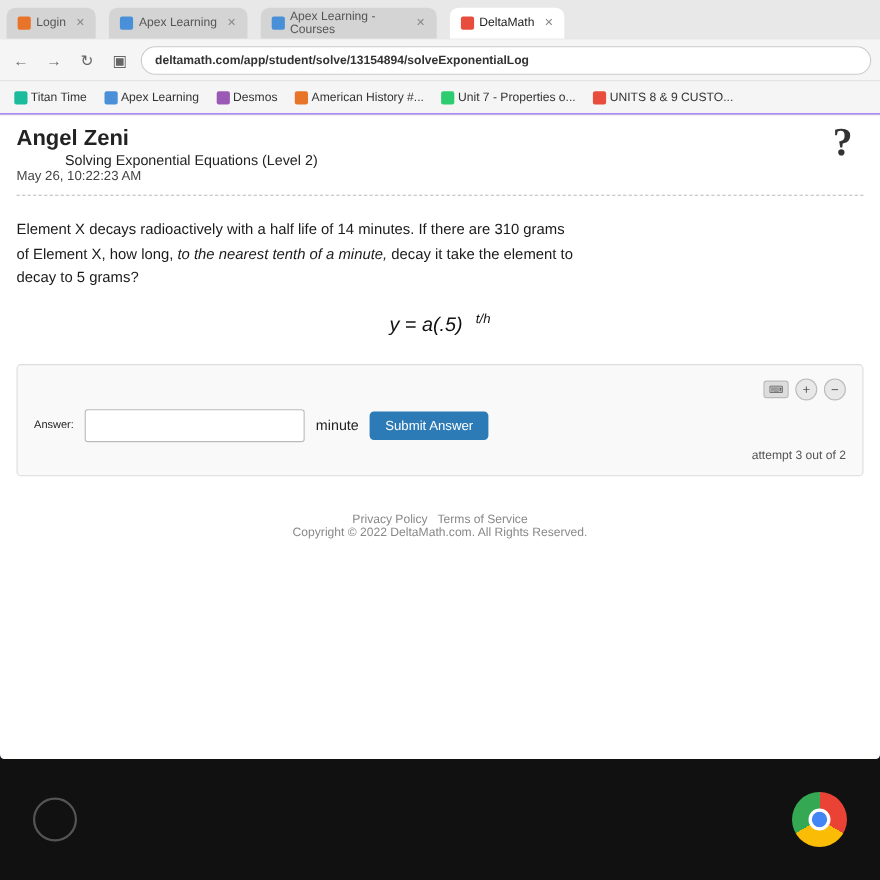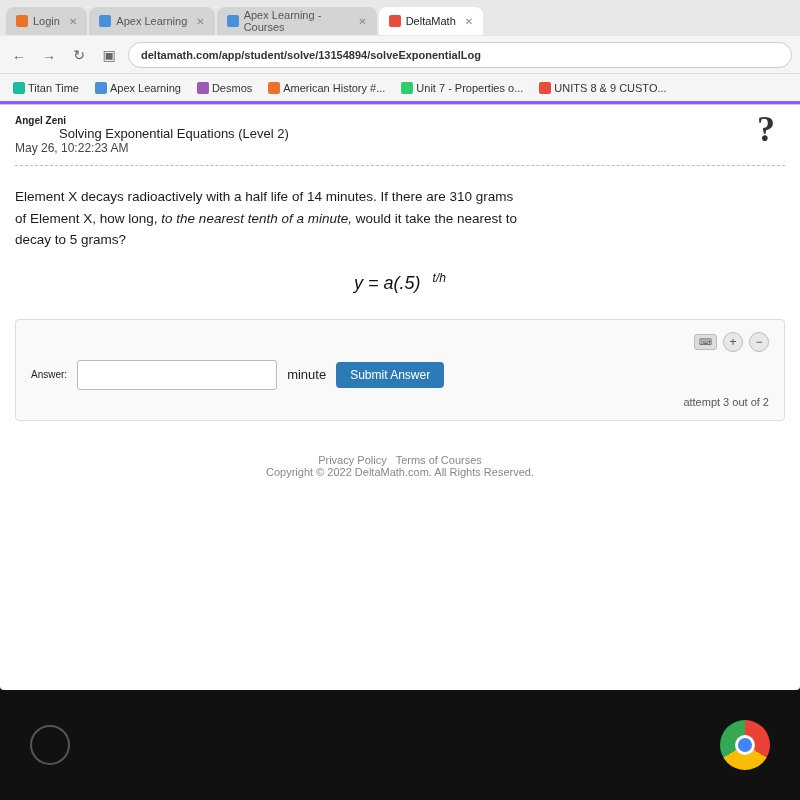--- a/index.html
+++ b/index.html
@@ -28,21 +28,21 @@
       border-bottom: 1px solid #ccc;
     }
 
     
     .tab-bar {
       display: flex;
       align-items: center;
       background: #e8e8e8;
       padding: 6px 6px 0 6px;
       height: 36px;
-      gap: 2px;
+      gap: 12px;
     }
 
     .tab {
       display: flex;
       align-items: center;
       padding: 4px 10px;
       border-radius: 8px 8px 0 0;
       font-size: 11px;
       color: #555;
       background: #d4d4d4;
@@ -105,21 +105,21 @@
       outline: none;
       font-weight: bold;
     }
 
     
     .bookmarks-bar {
       display: flex;
       align-items: center;
       padding: 4px 8px;
       background: #f5f5f5;
-      border-bottom: 3px solid #8b5cf6;
+      border-bottom: 1px solid #8b5cf6;
       gap: 6px;
       height: 30px;
       font-size: 11px;
       color: #333;
     }
 
     .bookmark-item {
       display: flex;
       align-items: center;
       gap: 3px;
@@ -142,21 +142,21 @@
       padding: 10px 15px;
       background: #fff;
     }
 
     
     .user-info {
       margin-bottom: 8px;
     }
 
     .user-info .name {
-      font-size: 10px;
+      font-size: 20px;
       font-weight: bold;
       color: #222;
     }
 
     .user-info .subtitle {
       font-size: 13px;
       color: #222;
       margin-left: 44px;
     }
 
@@ -439,21 +439,21 @@
       <div class="date">May 26, 10:22:23 AM</div>
     </div>
 
     <div class="help-icon">?</div>
 
     <hr class="divider">
 
     <div class="problem-section">
       <div class="problem-text">
         <span>Element X decays radioactively with a half life of 14 minutes. If there are 310 grams</span><br>
-        <span>of Element X, how long, </span><em>to the nearest tenth of a minute,</em><span> would it take the nearest to</span><br>
+        <span>of Element X, how long, </span><em>to the nearest tenth of a minute,</em><span> decay it take the element to</span><br>
         <span>decay to 5 grams?</span>
       </div>
 
       <div class="formula-container">
         <span class="formula">
           <span><i>y</i> = <i>a</i>(.5)<span class="superscript"><i>t</i>/<i>h</i></span></span>
         </span>
       </div>
 
       <div class="answer-section">
@@ -469,21 +469,21 @@
           <button class="submit-btn">Submit Answer</button>
         </div>
         <div class="attempt-text">attempt 3 out of 2</div>
       </div>
     </div>
 
     <div class="page-footer">
       <div>
         <a href="#">Privacy Policy</a>
         &nbsp;
-        <a href="#">Terms of Courses</a>
+        <a href="#">Terms of Service</a>
       </div>
       <div>Copyright © 2022 DeltaMath.com. All Rights Reserved.</div>
     </div>
   </div>
 </div>
 
 <div class="taskbar">
   <div class="taskbar-circle"></div>
   <div class="chrome-icon">
     <div class="chrome-inner"></div>

